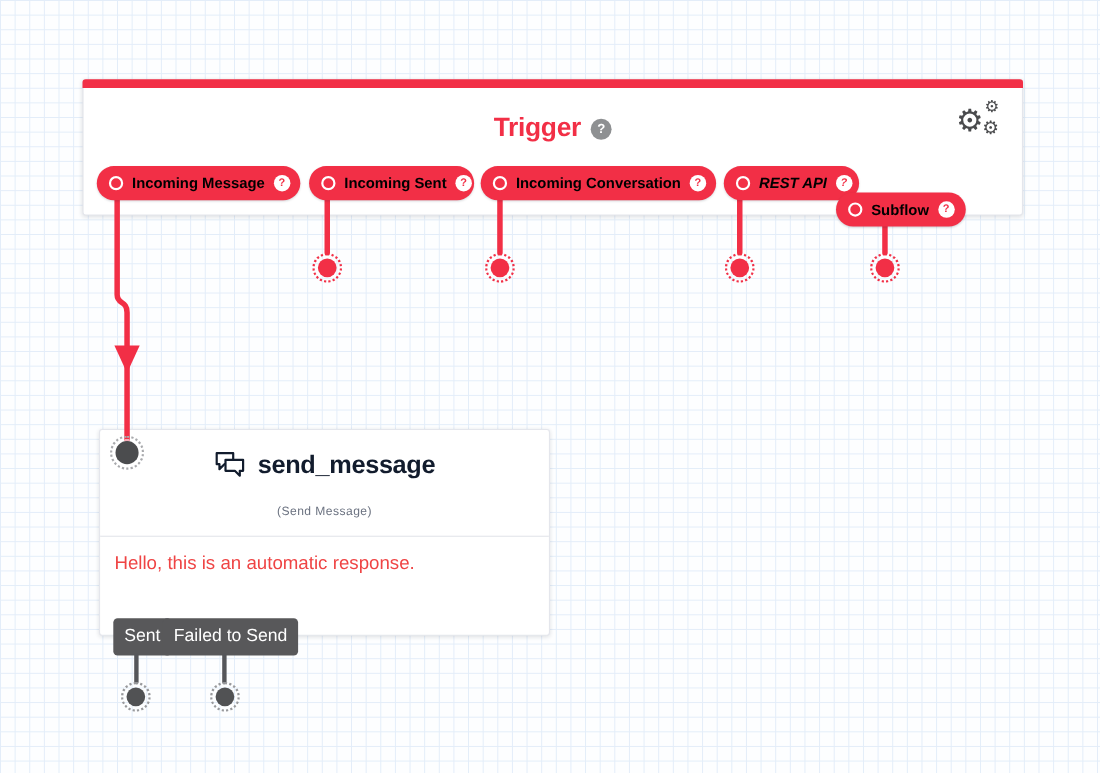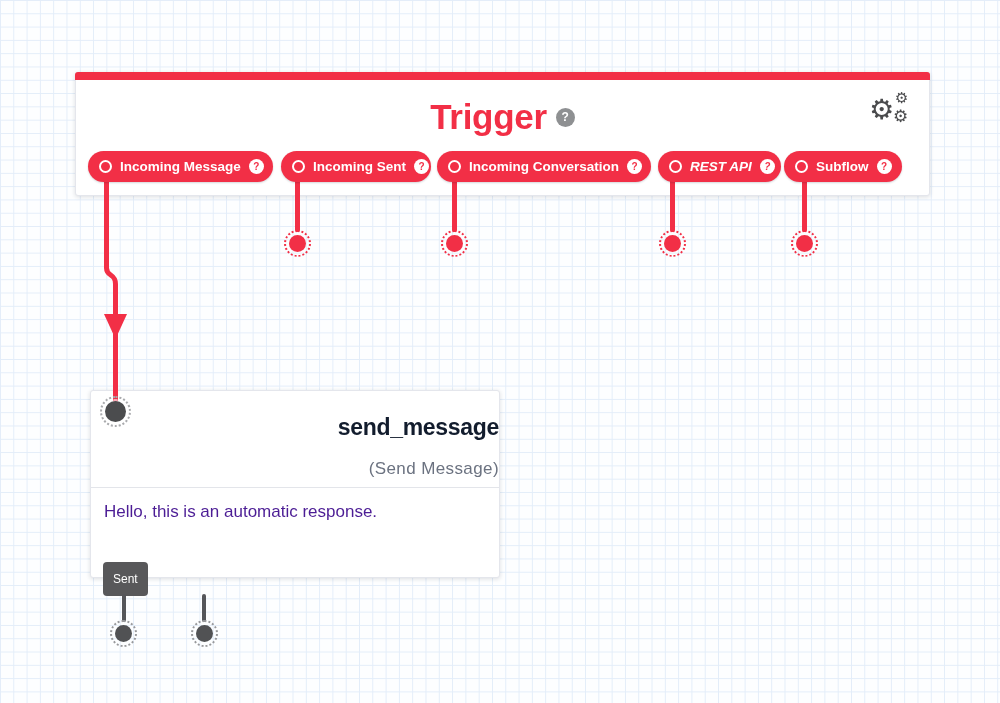--- a/index.html
+++ b/index.html
@@ -23,21 +23,21 @@
   }
   .trigger-topbar {
     position:absolute; left:-1px; top:-1px; right:-1px; height:8px;
     background:#f22f46; border-radius:3px 3px 0 0;
   }
   .trigger-title-row {
     position:absolute; left:0; right:0; top:26px; height:36px;
     display:flex; align-items:center; justify-content:center; gap:9px;
   }
   .trigger-title {
-    color:#f22f46; font-size:35px; font-weight:700; letter-spacing:-.3px;
+    color:#f22f46; font-size:24px; font-weight:700; letter-spacing:-.3px;
   }
   .help-badge-gray {
     width:19px; height:19px; border-radius:50%; background:#8e9092;
     color:#ffffff; font-size:12px; font-weight:700;
     display:inline-flex; align-items:center; justify-content:center;
   }
   .gears {
     position:absolute; right:16px; top:16px; width:44px; height:40px;
     color:#4a4b4d; z-index:4;
   }
@@ -52,33 +52,33 @@
     background:#f22f46; border-radius:16px;
     display:flex; align-items:center; justify-content:space-between;
     padding:0 11px; z-index:5; cursor:pointer;
     box-shadow:0 1px 2px rgba(18,28,45,.18);
   }
   .pill-circle {
     width:13px; height:13px; border:2px solid #ffffff; border-radius:50%;
     flex:0 0 auto;
   }
   .pill-label {
-    color:#ffffff; font-size:13.5px; font-weight:600; white-space:nowrap;
+    color:#000000; font-size:13.5px; font-weight:600; white-space:nowrap;
     padding:0 8px;
   }
   .help-badge-white {
     width:15px; height:15px; border-radius:50%; background:#ffffff;
     color:#f22f46; font-size:10px; font-weight:700; flex:0 0 auto;
     display:inline-flex; align-items:center; justify-content:center;
   }
   .p1 { left:88px;  width:185px; }
   .p2 { left:281px; width:150px; }
   .p3 { left:437px; width:214px; }
   .p4 { left:658px; width:123px;font-style:italic; }
-  .p5 { left:784px; width:118px; }
+  .p5 { left:760px; width:118px;margin-top:24px; }
 
   
   .stem-red {
     position:absolute; width:5px; background:#f22f46; z-index:4;
     border-radius:2px;
   }
   .port {
     position:absolute; width:27px; height:27px; border-radius:50%;
     border:2px dotted #f22f46; z-index:6;
     display:flex; align-items:center; justify-content:center;
@@ -100,39 +100,39 @@
   }
   .entry-port {
     position:absolute; left:100px; top:396px; width:31px; height:31px;
     border-radius:50%; border:2px dotted #a9aaad; z-index:7;
     display:flex; align-items:center; justify-content:center; cursor:pointer;
   }
   .entry-port .port-fill { width:21px; height:21px; border-radius:50%; background:#4b4c4e; }
 
   .msg-title-row {
     position:absolute; left:0; right:0; top:14px; height:34px;
-    display:flex; align-items:flex-end; justify-content:center; gap:10px;flex-direction:column;
+    display:flex; align-items:center; justify-content:center; gap:10px;
   }
   .msg-title { color:#121c2d; font-size:23px; font-weight:700; letter-spacing:-.3px; }
   .msg-subtitle {
-    position:absolute; left:0; right:0; top:68px; text-align:right;
-    color:#6b7280; font-size:17px; letter-spacing:.4px;
+    position:absolute; left:0; right:0; top:68px; text-align:center;
+    color:#6b7280; font-size:11px; letter-spacing:.4px;
   }
   .msg-divider {
     position:absolute; left:0; right:0; top:96px; border-top:1px solid #e3e5ea;
   }
   .msg-body {
     position:absolute; left:13px; right:13px; top:110px;
-    color:#4c1d95; font-size:17px; line-height:1.3;
+    color:#ef4444; font-size:17px; line-height:1.3;
   }
 
   
   .tab {
     position:absolute; top:562px; height:34px; line-height:34px;
-    background:#58585a; color:#ffffff; font-size:12px;
+    background:#58585a; color:#ffffff; font-size:16px;
     padding:0 10px; border-radius:4px; z-index:4; cursor:pointer;
     white-space:nowrap;
   }
   .tab-sent   { left:103px; }
   .tab-failed { left:148px; }
   .stem-gray {
     position:absolute; width:4px; background:#55565a; z-index:4; border-radius:2px;
   }
 </style>
 </head>
@@ -214,20 +214,21 @@
     <div class="msg-subtitle">(Send Message)</div>
     <div class="msg-divider"></div>
     <div class="msg-body">Hello, this is an automatic response.</div>
   </div>
 
   <div class="entry-port">
       <span class="port-fill"></span>
     </div>
 
   <div class="tab tab-sent">Sent</div>
+  <div class="tab tab-failed">Failed to Send</div>
 
   <div class="stem-gray" style="left:121.5px;top:594px;height:28px;"></div>
   <div class="stem-gray" style="left:202px;top:594px;height:28px;"></div>
   <div class="port port-gray" style="left:110px;top:619.5px;">
       <span class="port-fill"></span>
     </div>
   <div class="port port-gray" style="left:190.5px;top:619.5px;">
       <span class="port-fill"></span>
     </div>
 

